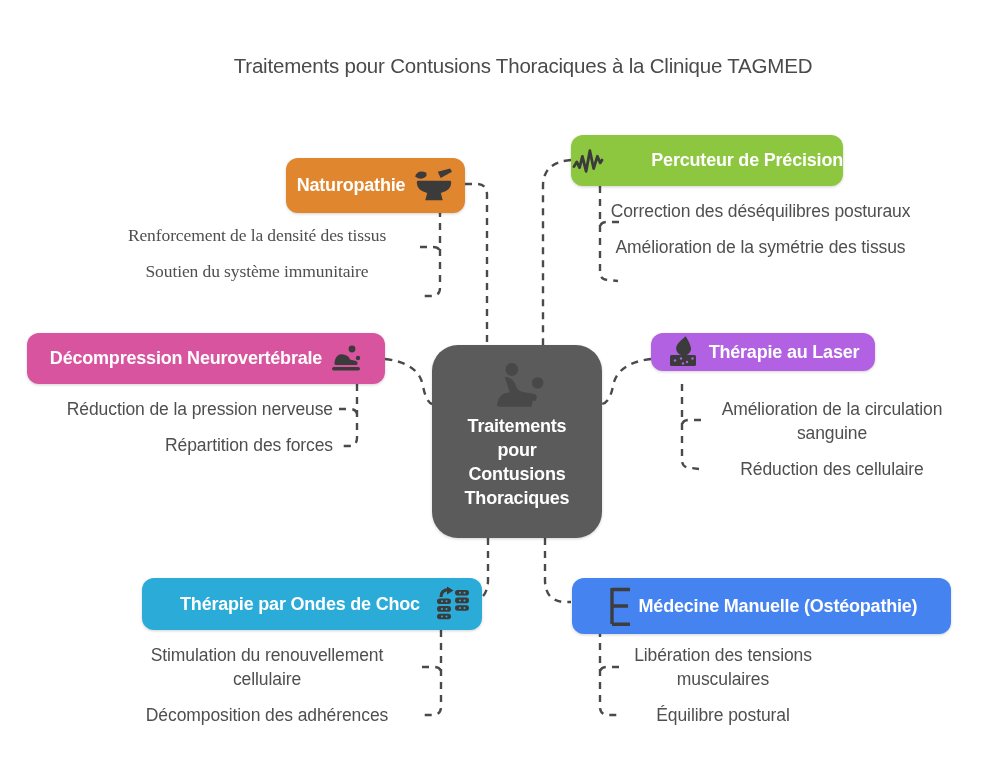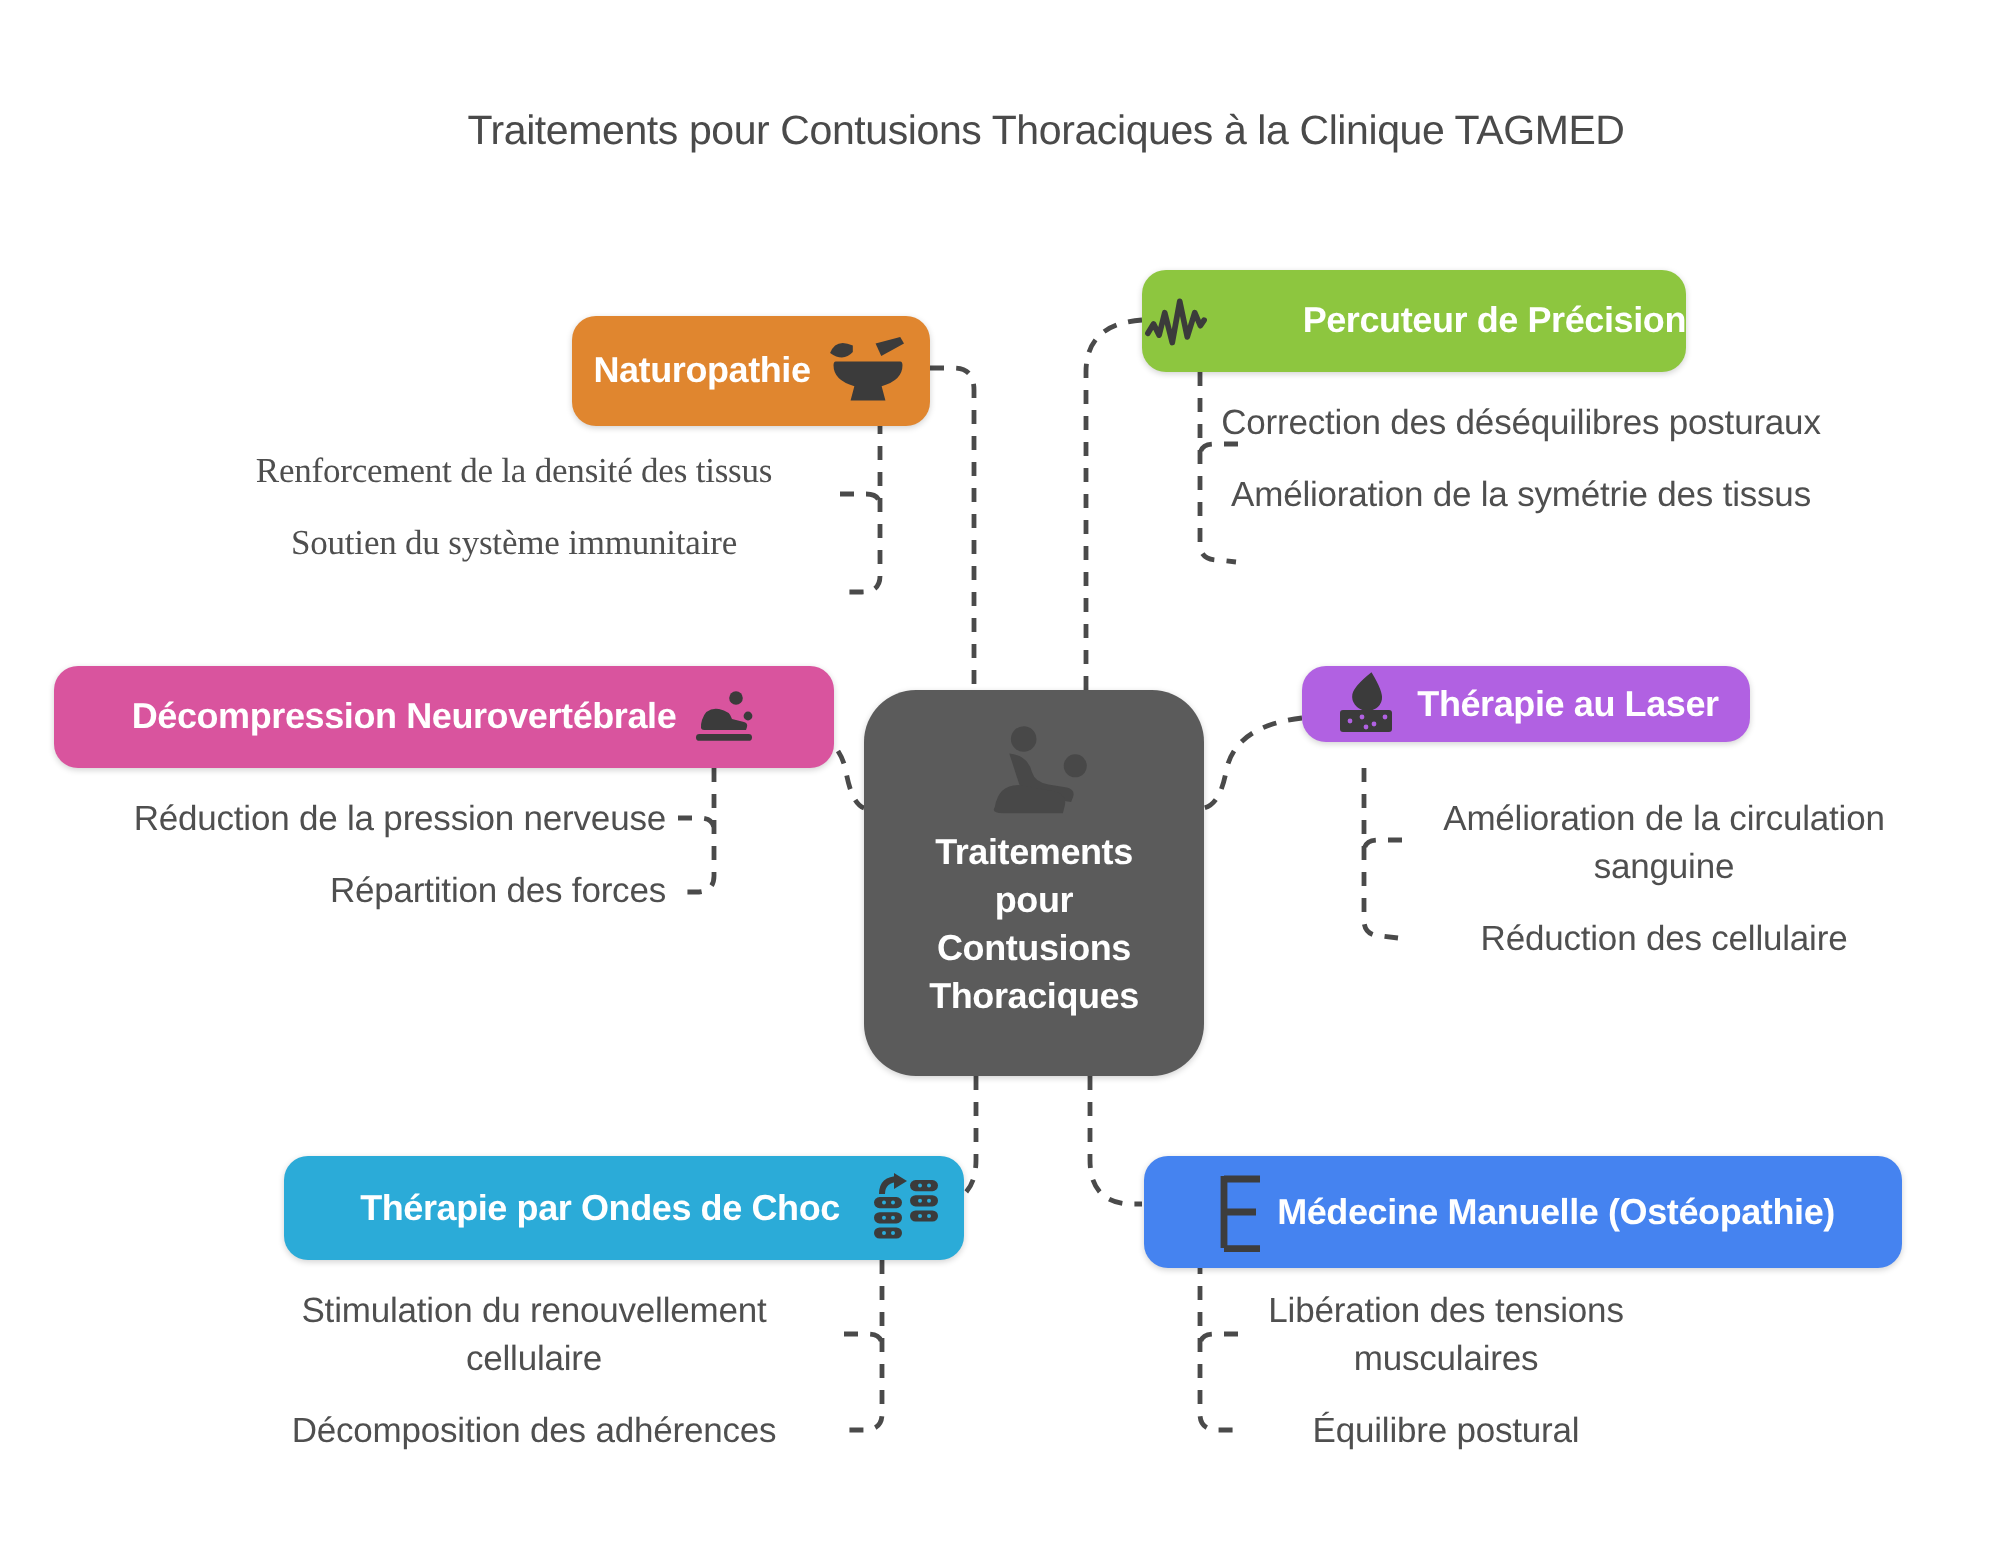--- a/index.html
+++ b/index.html
@@ -15,21 +15,21 @@
   .links path{fill:none;stroke:#4a4a4a;stroke-width:2.4;stroke-dasharray:7 6;}
   .node{
     position:absolute;display:flex;align-items:center;justify-content:center;
     color:#fff;font-weight:700;white-space:nowrap;border-radius:12px;
     box-shadow:0 1px 3px rgba(0,0,0,0.18);letter-spacing:-0.2px;
   }
   .node .lbl{font-size:18px;}
   .node svg{flex:0 0 auto;display:block;}
   .n-nat  {left:286px;top:158px;width:179px;height:55px;gap:9px;}
   .n-perc {left:571px;top:135px;width:272px;height:51px;gap:12px;}
-  .n-deco {left:27px; top:333px;width:390px;height:51px;gap:8px;}
+  .n-deco {left:27px; top:333px;width:358px;height:51px;gap:8px;}
   .n-laser{left:651px;top:333px;width:224px;height:38px;gap:10px;}
   .n-ondes{left:142px;top:578px;width:312px;height:52px;gap:14px;padding-left:28px;}
   .n-med  {left:572px;top:578px;width:367px;height:52px;gap:7px;padding:2px 6px;}
   .n-center{
     left:432px;top:345px;width:170px;height:193px;border-radius:26px;
     flex-direction:column;justify-content:flex-start;
   }
   .n-center .lbl{width:122px;text-align:center;font-size:18px;line-height:1.33;margin-top:4px;white-space:normal;}
   .n-center svg{margin-top:16px;}
   .items{

